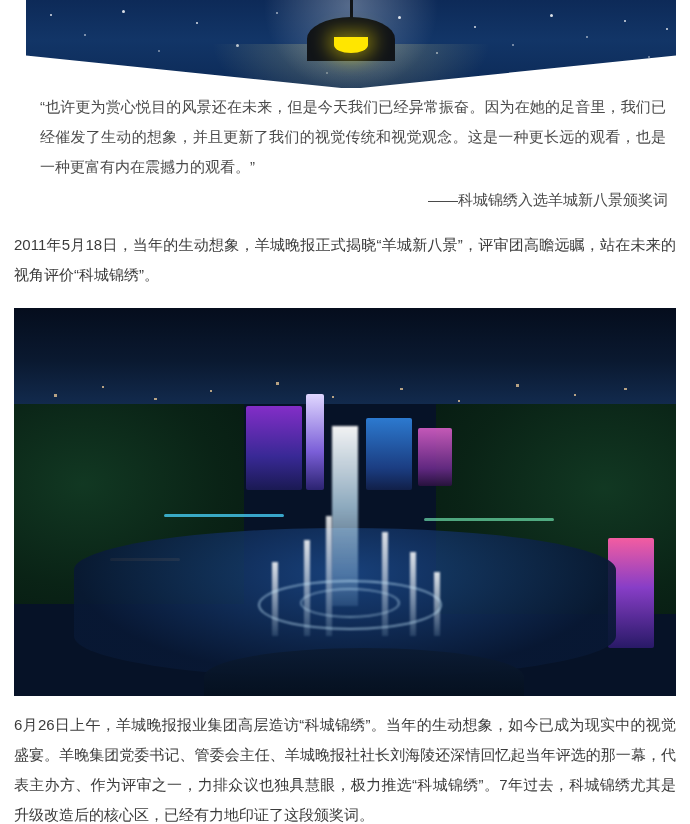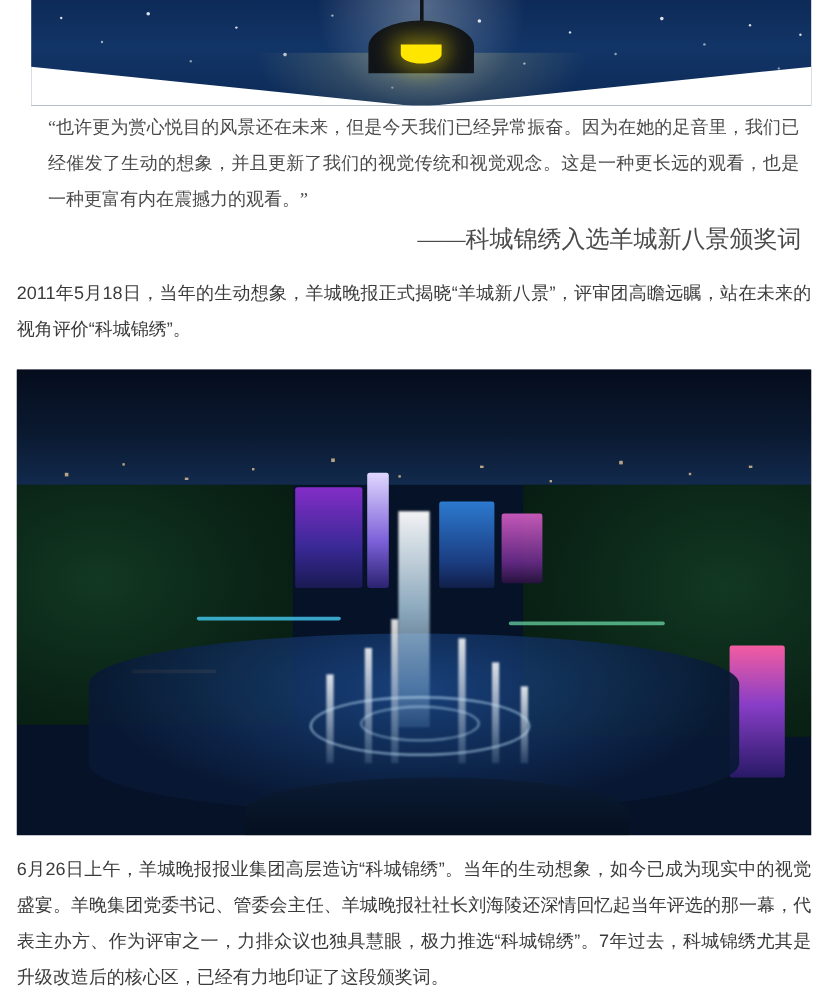--- a/index.html
+++ b/index.html
@@ -19,21 +19,20 @@
     height: 824px;
     position: relative;
     background: #ffffff;
   }
 
   
   .quote-banner {
     position: relative;
     margin: 0 14px 0 26px;
     padding: 0;
-    font-family: Liberation Serif, serif;
   }
   .sky {
     position: relative;
     height: 88px;
     margin-left: 0px;
     background:
       radial-gradient(circle at 50% 6%, rgba(255,255,255,0.30) 0%, rgba(255,255,255,0.0) 26%),
       linear-gradient(180deg, #0d2a58 0%, #123567 45%, #0c2a57 100%);
     overflow: hidden;
   }
@@ -103,21 +102,21 @@
     position: relative;
     padding: 4px 10px 2px 14px;
     font-size: 15px;
     line-height: 30px;
     color: #4a4a4a;
     text-align: justify;
   }
   .quote-attrib {
     text-align: right;
     padding: 2px 8px 0 0;
-    font-size: 20px;
+    font-size: 15px;
     line-height: 28px;
     color: #4a4a4a;
   }
 
   
   .para {
     margin: 16px 14px 0 14px;
     font-size: 15px;
     line-height: 30px;
     color: #3b3b3b;

